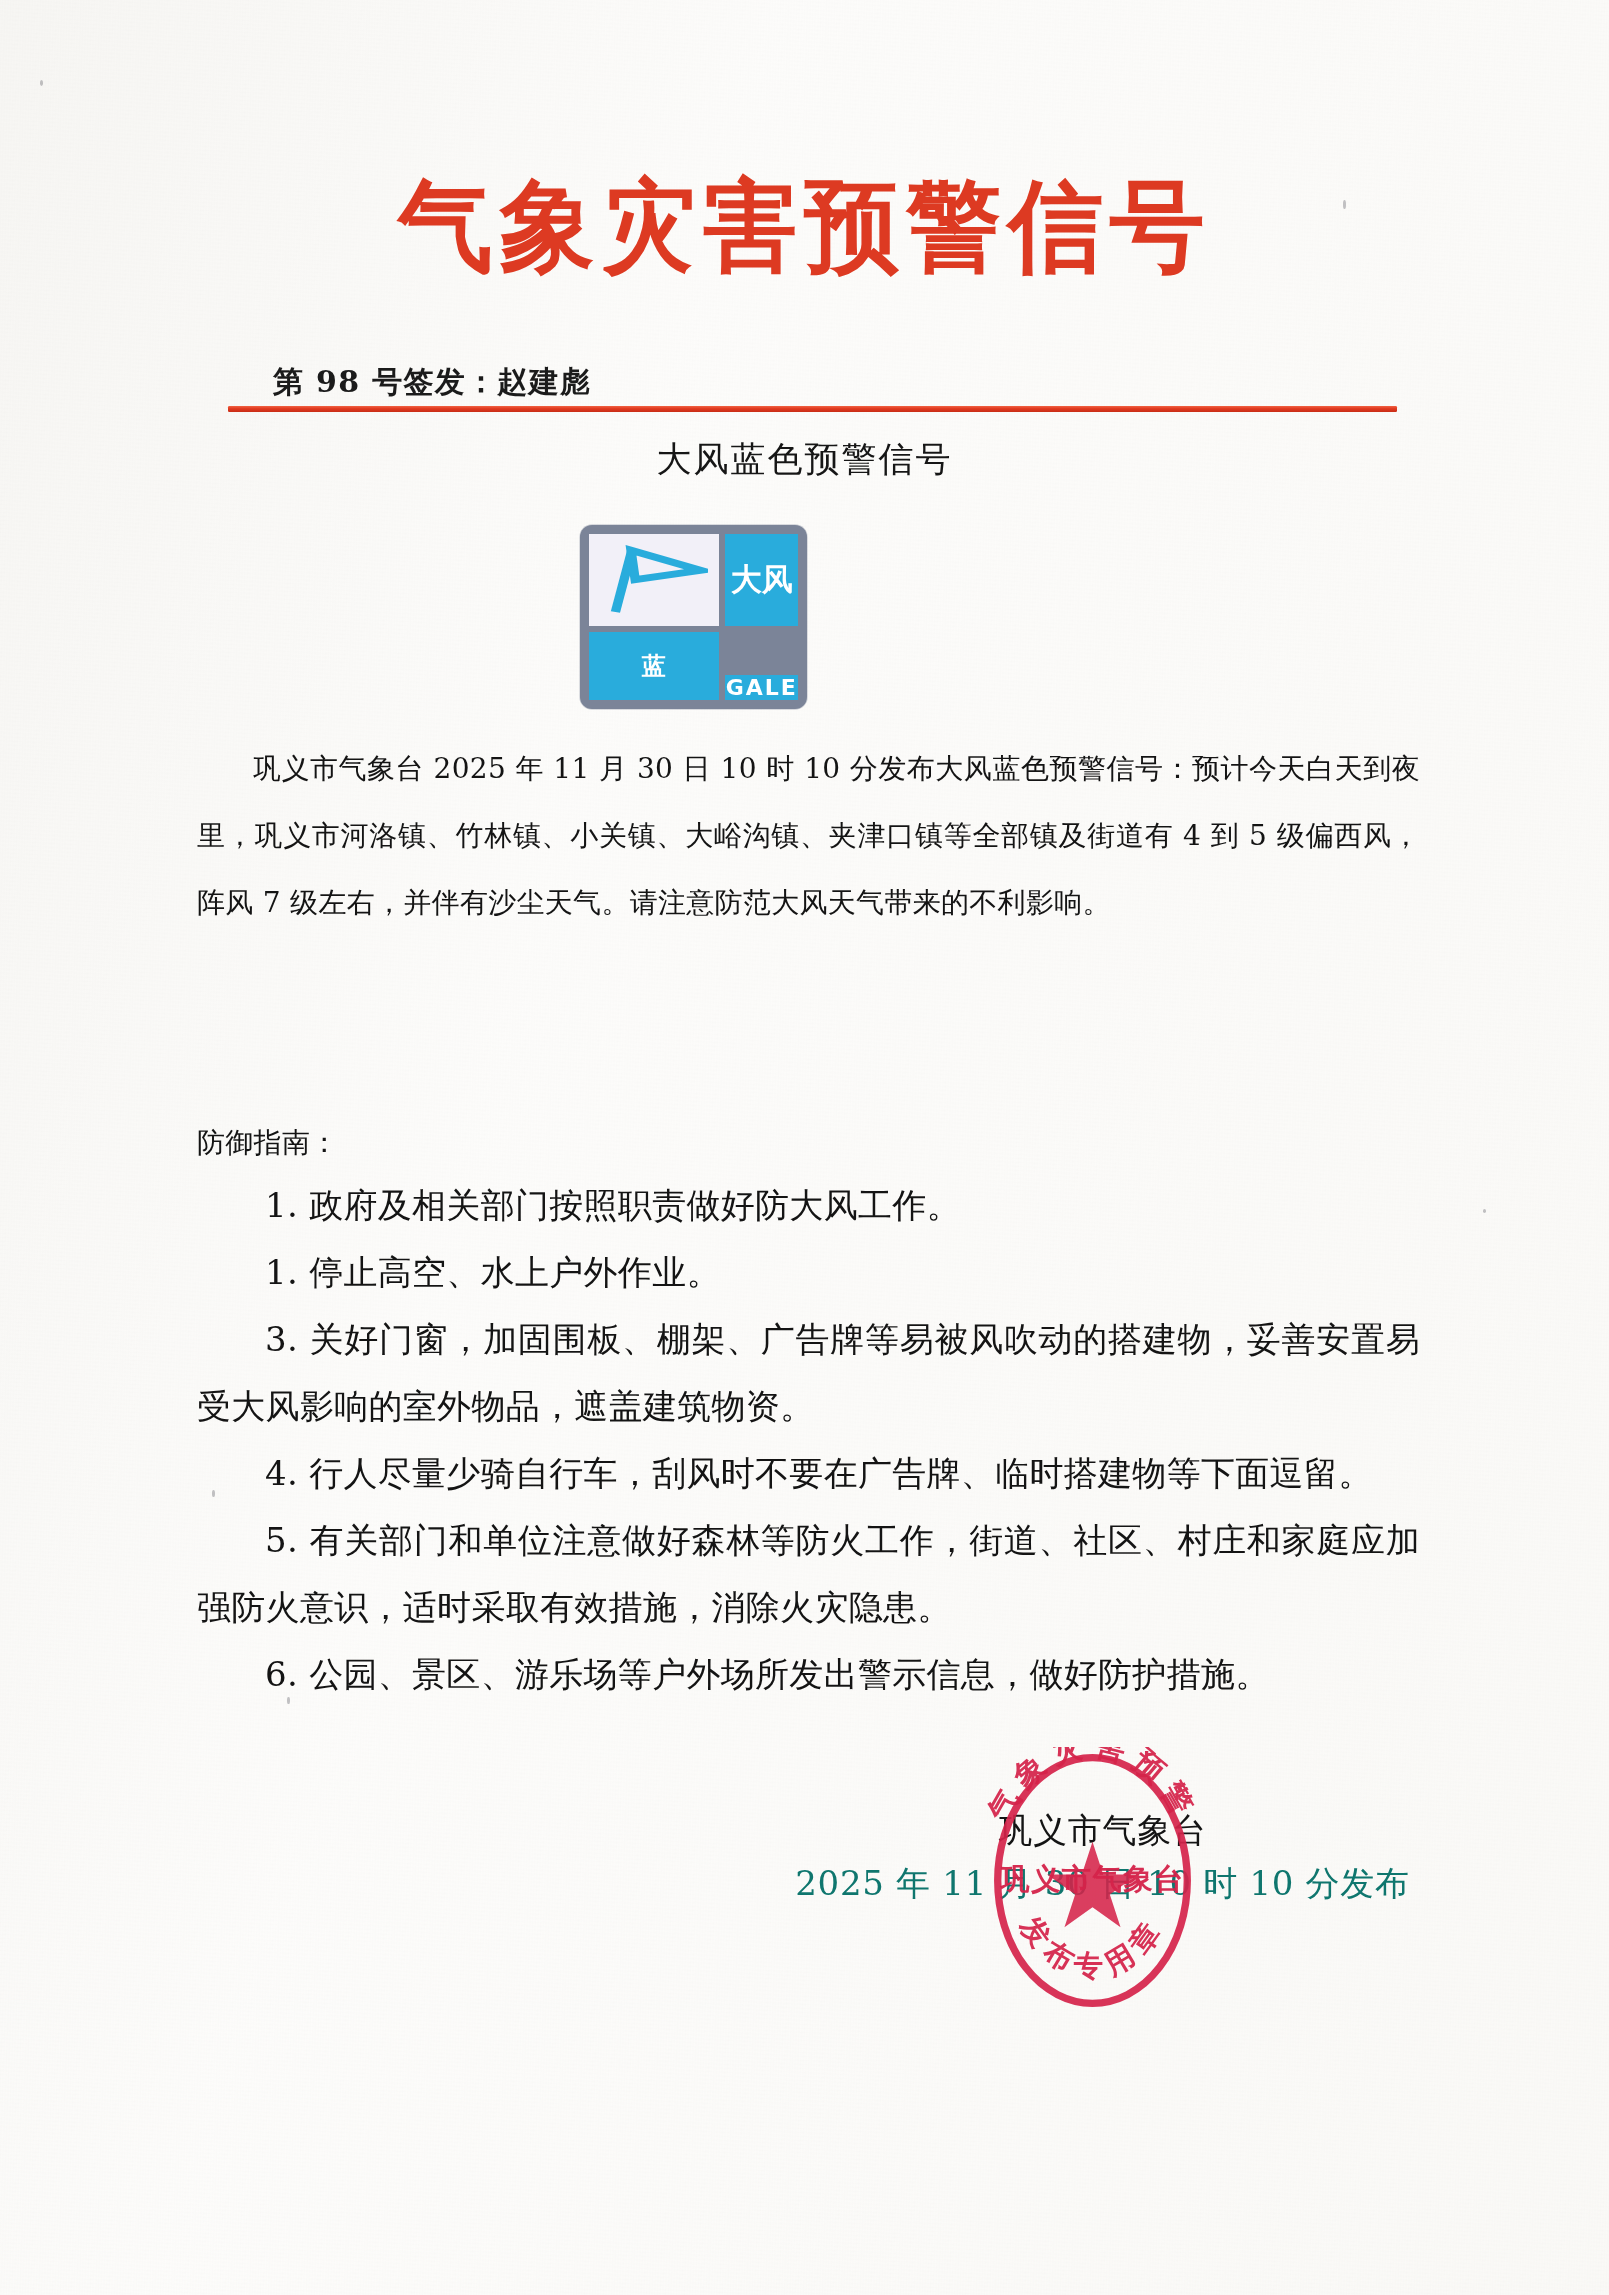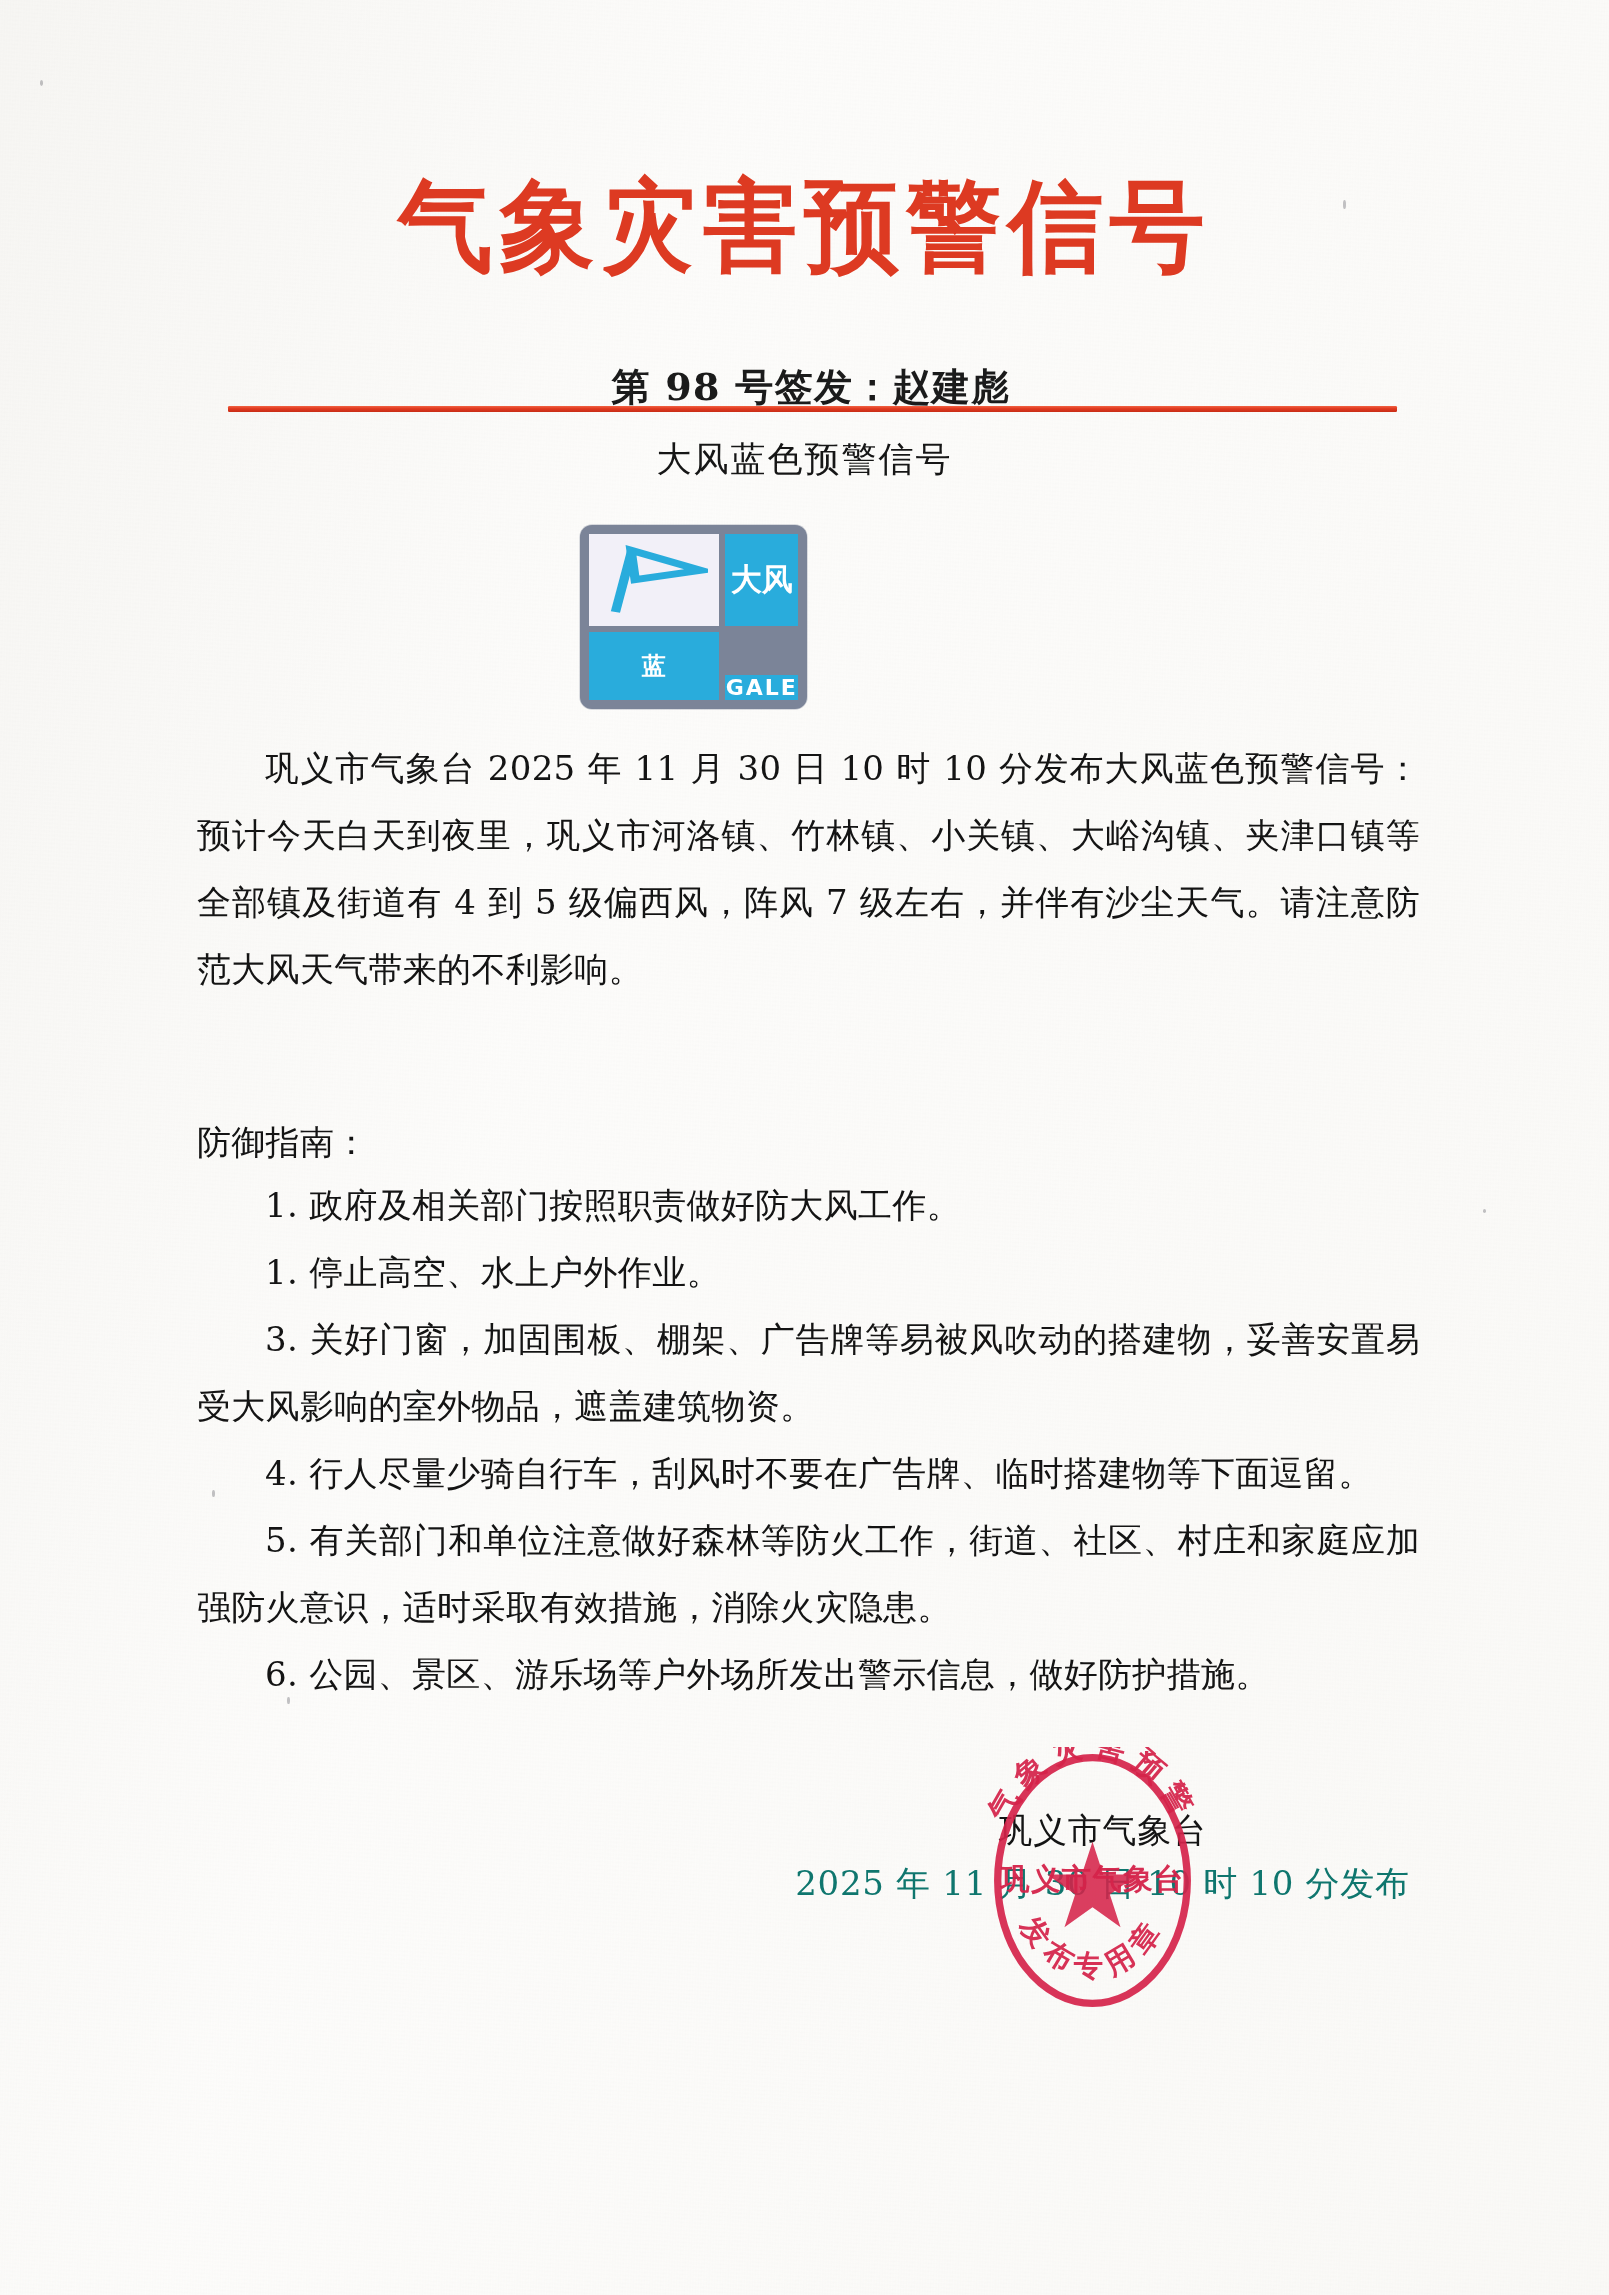--- a/index.html
+++ b/index.html
@@ -57,25 +57,25 @@
     transform: scaleY(1.06);
   }
 
   
   .issue-row {
     position: absolute;
     top: 362px;
     left: 230px;
     width: 1166px;
     display: flex;
-    justify-content: center;
+    justify-content: flex-start;
     align-items: flex-end;
     font-family: "DejaVu Serif", "Liberation Serif", serif;
     font-weight: 700;
-    font-size: 38px;
+    font-size: 30px;
     color: #1b1b1b;
     letter-spacing: 1.3px;
   }
   .issue-no { padding-left: 43px; }
   .issue-signer { padding-right: 47px; }
 
   .rule {
     position: absolute;
     top: 406px;
     left: 228px;
@@ -167,21 +167,21 @@
     justify-content: center;
     margin-top: 43px;
   }
 
   
   .body-block {
     position: absolute;
     left: 197px;
     width: 1223px;
     font-family: "DejaVu Serif", "Liberation Serif", serif;
-    font-size: 34px;
+    font-size: 28px;
     line-height: 67px;
     color: #141414;
     letter-spacing: 0.3px;
     text-align: justify;
     text-justify: inter-character;
   }
   #intro-block { top: 735px; }
   .indent { text-indent: 2em; }
 
   #guide-label { position: absolute; left: 197px; top: 1109px; }

